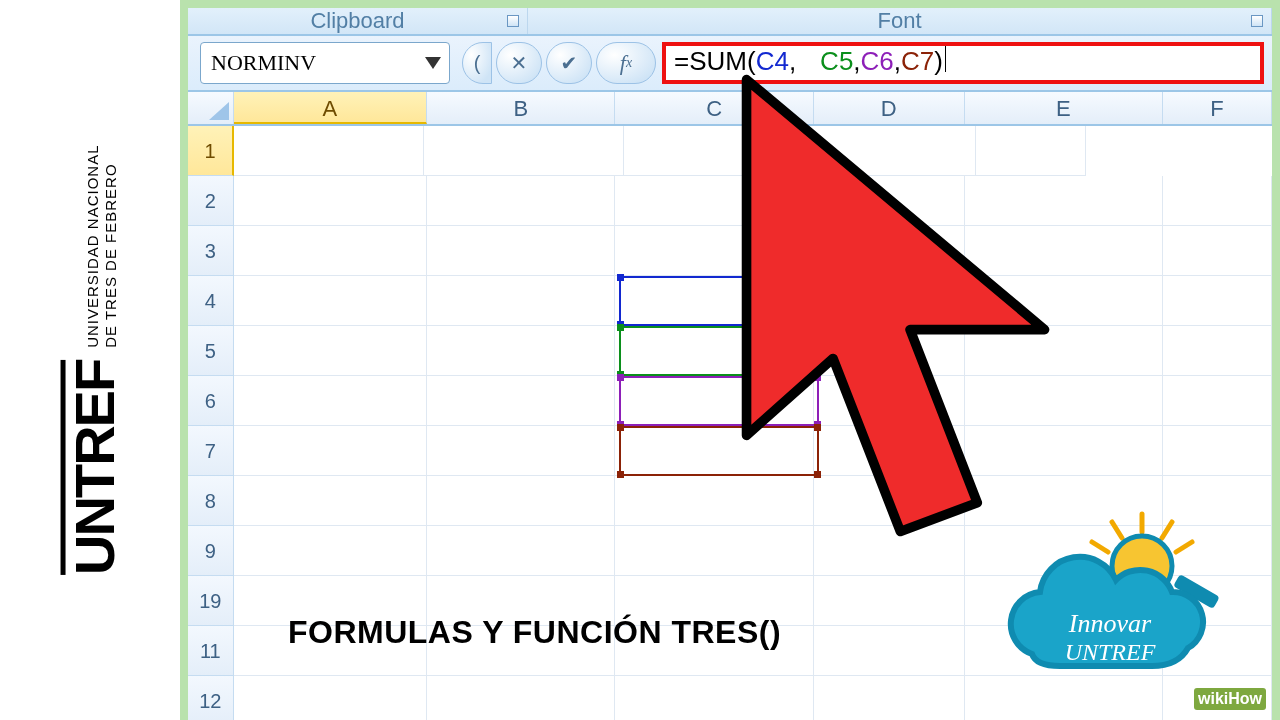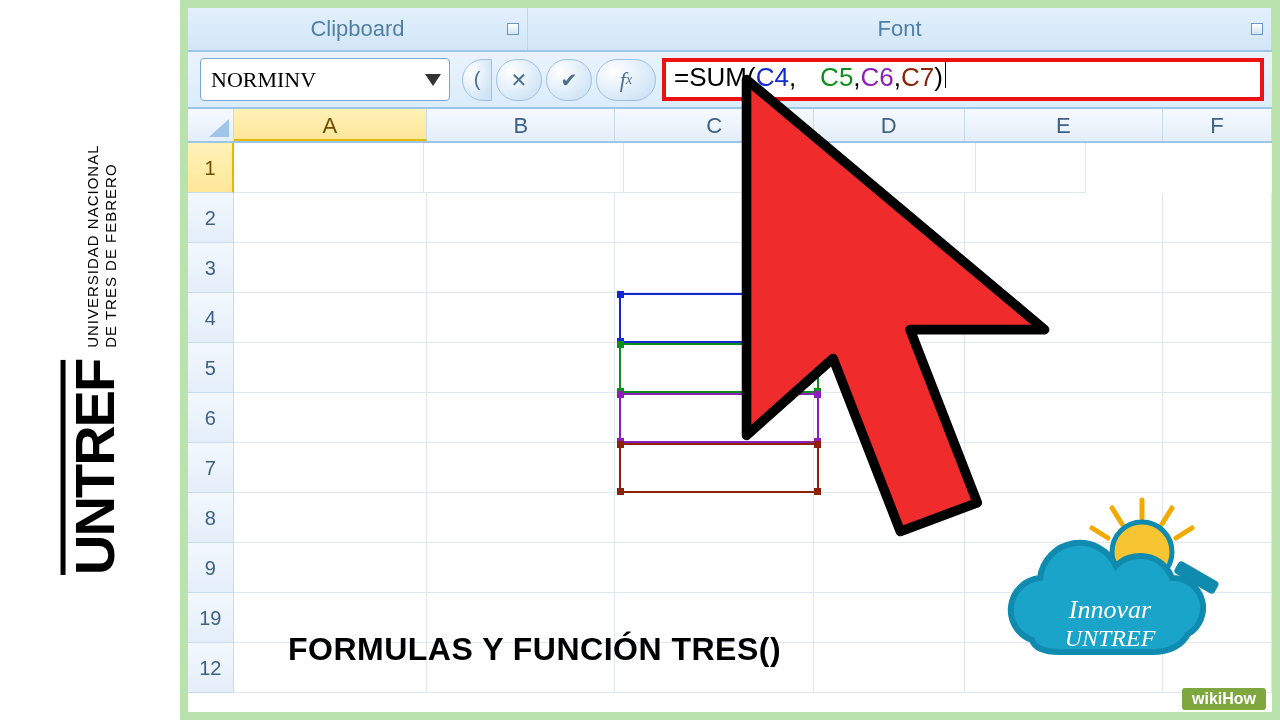--- a/index.html
+++ b/index.html
@@ -228,21 +228,21 @@
     right: 30px; bottom: 32px;
     width: 250px; height: 190px;
     z-index: 45;
   }
 
   
   .wikihow-tag {
     position: absolute; right: 6px; bottom: 2px;
     background: #7ea83f; color: #fff;
     font-size: 16px; font-weight: bold;
-    padding: 2px 10px;
+    padding: 2px 4px;
     border-radius: 3px;
     z-index: 60;
   }
 </style>
 </head>
 <body>
 
 <div class="left-branding">
   <div class="branding-inner">
     <span class="brand-big">UNTREF</span>
@@ -386,20 +386,29 @@
     <div class="grow">
         <div class="row-hdr">19</div>
         <div class="cell col-A"></div>
         <div class="cell col-B"></div>
         <div class="cell col-C"></div>
         <div class="cell col-D"></div>
         <div class="cell col-E"></div>
         <div class="cell col-F"></div>
       </div>
     <div class="grow">
+        <div class="row-hdr">11</div>
+        <div class="cell col-A"></div>
+        <div class="cell col-B"></div>
+        <div class="cell col-C"></div>
+        <div class="cell col-D"></div>
+        <div class="cell col-E"></div>
+        <div class="cell col-F"></div>
+      </div>
+    <div class="grow">
         <div class="row-hdr">12</div>
         <div class="cell col-A"></div>
         <div class="cell col-B"></div>
         <div class="cell col-C"></div>
         <div class="cell col-D"></div>
         <div class="cell col-E"></div>
         <div class="cell col-F"></div>
       </div>
 
     <div class="ref-box" style="left:431px; top:150px; width:200px; height:50px; border-color:#1228d0;">

